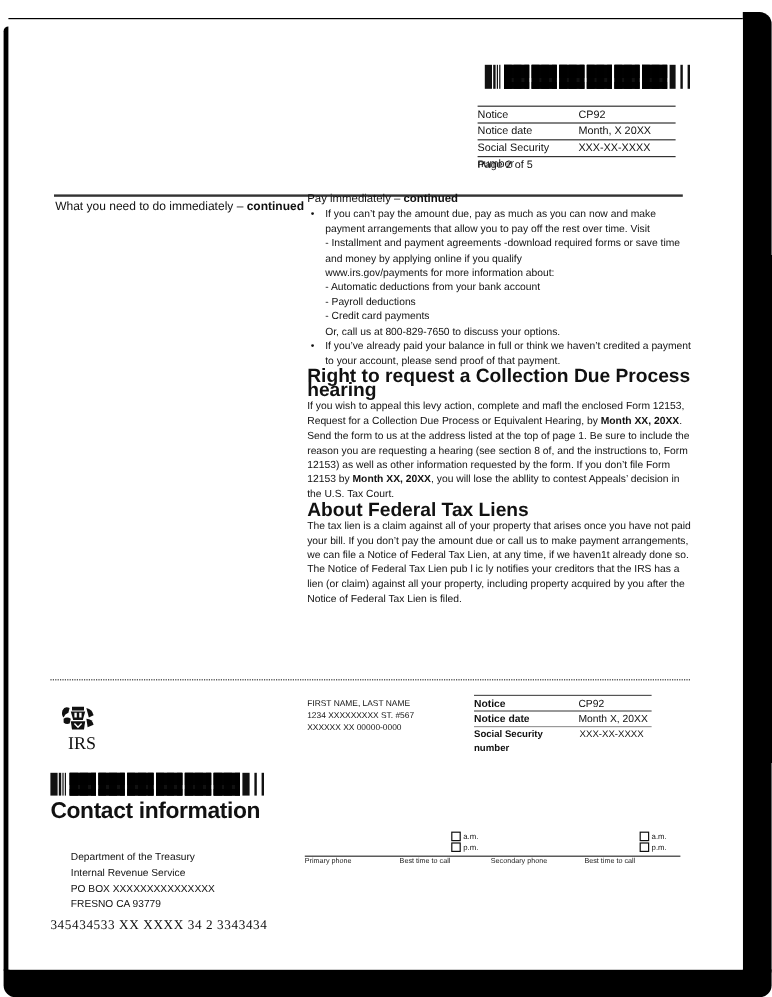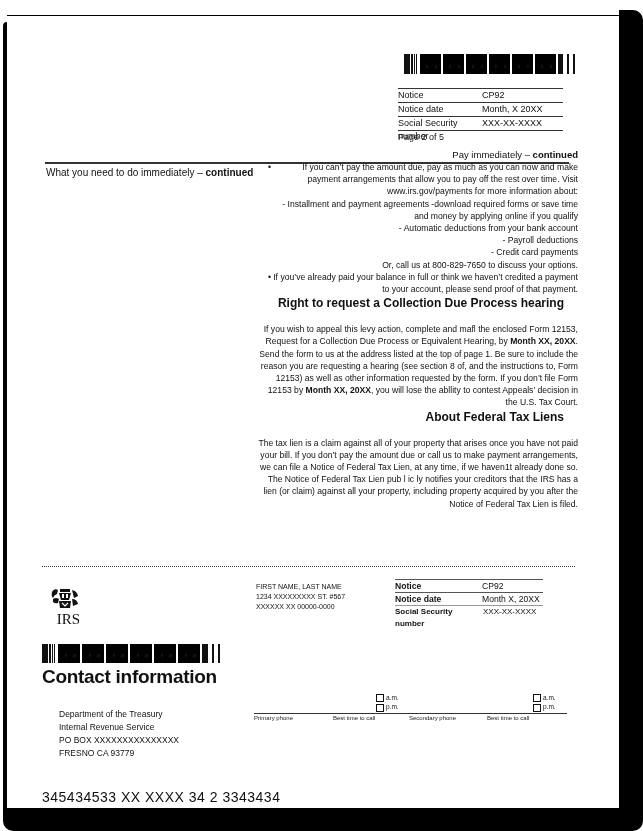--- a/index.html
+++ b/index.html
@@ -20,33 +20,33 @@
   .hdr-table { font-size:9px; line-height:13px; }
   .hdr-table .row { display:flex; border-top:1px solid #333; height:13px; }
   .hdr-table .row.last { border-top:1px solid #333; }
   .hdr-table .k { width:84px; }
   .hdr-table .v { }
   .rule { position:absolute; height:2px; background:#333; }
   .dotted { position:absolute; border-top:1px dotted #333; }
   .left-head { font-size:10px; }
   .left-head b { font-weight:bold; }
   .body { font-size:8.6px; line-height:12.2px; }
-  .body h4 { margin:14px; font-size:12px; font-weight:bold; line-height:12px; }
+  .body h4 { margin:0; font-size:16px; font-weight:bold; line-height:12px; }
   .body p { margin:0; }
   .bullet { display:flex; }
   .bullet .dot { width:12px; flex:none; padding-left:3px; }
   .contact-title { font-size:19px; font-weight:bold; letter-spacing:-0.3px; }
   .addr { font-size:8.5px; line-height:13px; }
   .small { font-size:6.5px; line-height:9px; }
   .notice2 { font-size:8.6px; line-height:12px; }
   .notice2 .row { display:flex; border-top:1px solid #555; height:12px; }
   .notice2 .k { width:87px; font-weight:bold; }
   .chk { display:inline-block; width:6px; height:6px; border:1px solid #111; vertical-align:middle; margin-right:2px; }
   .phone-labels { display:flex; font-size:6px; color:#222; }
-  .ocr { font-family:Liberation Sans, sans-serif; font-size:14px; letter-spacing:0.5px;margin-top:24px; }
+  .ocr { font-family:Liberation Serif, serif; font-size:11px; letter-spacing:0.5px; }
 </style>
 </head>
 <body>
 
 <div class="shadow-left"></div>
 <div class="shadow-right"></div>
 <div class="shadow-bottom"></div>
 
 <div class="page">
 
@@ -86,29 +86,29 @@
       <span>Page 2 of 5</span>
     </div>
   </div>
 
   <div class="rule" style="left:38px; top:146px; width:524px;"></div>
 
   <div class="abs left-head" style="left:39px; top:151px;">
     <span>What you need to do immediately – </span><b>continued</b>
   </div>
 
-  <div class="abs body" style="left:249px; top:133px; width:322px;text-align:right;">
+  <div class="abs body" style="left:249px; top:144px; width:322px;">
     <p style="font-size:9.5px; line-height:12px;"><span>Pay immediately – </span><b>continued</b></p>
 
     <div class="bullet">
       <span class="dot">•</span>
       <div>
         <p><span>If you can’t pay the amount due, pay as much as you can now and make payment arrangements that allow you to pay off the rest over time. Visit</span></p>
+        <p>- Installment and payment agreements -download required forms or save time and money by applying online if you qualify</p>
         <p><span>www.irs.gov/payments for more information about:</span></p>
-        <p>- Installment and payment agreements -download required forms or save time and money by applying online if you qualify</p>
         <p>- Automatic deductions from your bank account</p>
         <p>- Payroll deductions</p>
         <p>- Credit card payments</p>
         <p>Or, call us at 800-829-7650 to discuss your options.</p>
       </div>
     </div>
     <div class="bullet">
       <span class="dot">•</span>
       <p>If you’ve already paid your balance in full or think we haven’t credited a payment to your account, please send proof of that payment.</p>
     </div>

